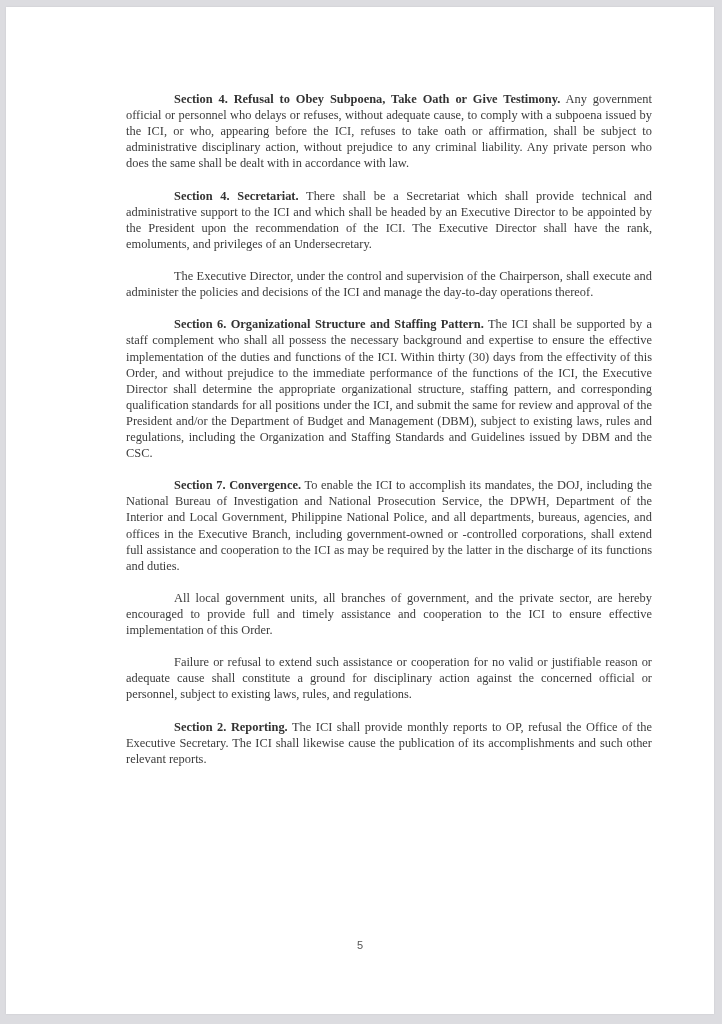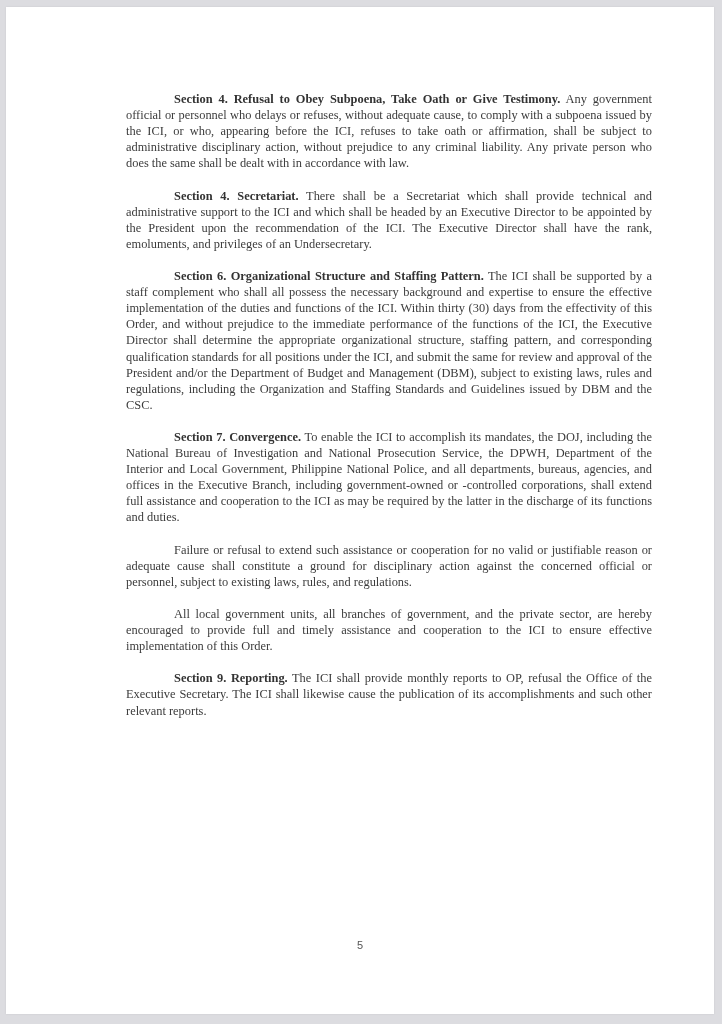--- a/index.html
+++ b/index.html
@@ -42,20 +42,21 @@
     color: #555;
   }
 </style>
 </head>
 <body>
 
 <div class="page">
   <div class="content">
     <p class="para"><b>Section 4. Refusal to Obey Subpoena, Take Oath or Give Testimony.</b><span> Any government official or personnel who delays or refuses, without adequate cause, to comply with a subpoena issued by the ICI, or who, appearing before the ICI, refuses to take oath or affirmation, shall be subject to administrative disciplinary action, without prejudice to any criminal liability. Any private person who does the same shall be dealt with in accordance with law.</span></p>
     <p class="para"><b>Section 4. Secretariat.</b><span> There shall be a Secretariat which shall provide technical and administrative support to the ICI and which shall be headed by an Executive Director to be appointed by the President upon the recommendation of the ICI. The Executive Director shall have the rank, emoluments, and privileges of an Undersecretary.</span></p>
+    <p class="para"><span>The Executive Director, under the control and supervision of the Chairperson, shall execute and administer the policies and decisions of the ICI and manage the day-to-day operations thereof.</span></p>
     <p class="para"><b>Section 6. Organizational Structure and Staffing Pattern.</b><span> The ICI shall be supported by a staff complement who shall all possess the necessary background and expertise to ensure the effective implementation of the duties and functions of the ICI. Within thirty (30) days from the effectivity of this Order, and without prejudice to the immediate performance of the functions of the ICI, the Executive Director shall determine the appropriate organizational structure, staffing pattern, and corresponding qualification standards for all positions under the ICI, and submit the same for review and approval of the President and/or the Department of Budget and Management (DBM), subject to existing laws, rules and regulations, including the Organization and Staffing Standards and Guidelines issued by DBM and the CSC.</span></p>
     <p class="para"><b>Section 7. Convergence.</b><span> To enable the ICI to accomplish its mandates, the DOJ, including the National Bureau of Investigation and National Prosecution Service, the DPWH, Department of the Interior and Local Government, Philippine National Police, and all departments, bureaus, agencies, and offices in the Executive Branch, including government-owned or -controlled corporations, shall extend full assistance and cooperation to the ICI as may be required by the latter in the discharge of its functions and duties.</span></p>
+    <p class="para"><span>All local government units, all branches of government, and the private sector, are hereby encouraged to provide full and timely assistance and cooperation to the ICI to ensure effective implementation of this Order.</span></p>
     <p class="para"><span>Failure or refusal to extend such assistance or cooperation for no valid or justifiable reason or adequate cause shall constitute a ground for disciplinary action against the concerned official or personnel, subject to existing laws, rules, and regulations.</span></p>
-    <p class="para"><span>All local government units, all branches of government, and the private sector, are hereby encouraged to provide full and timely assistance and cooperation to the ICI to ensure effective implementation of this Order.</span></p>
-    <p class="para"><b>Section 9. Reporting.</b><span> The ICI shall provide monthly reports to OP, refusal the Office of the Executive Secretary. The ICI shall likewise cause the publication of its accomplishments and such other relevant reports.</span></p>
+    <p class="para"><b>Section 2. Reporting.</b><span> The ICI shall provide monthly reports to OP, refusal the Office of the Executive Secretary. The ICI shall likewise cause the publication of its accomplishments and such other relevant reports.</span></p>
   </div>
   <div class="page-number">5</div>
 </div>
 
 </body></html>

